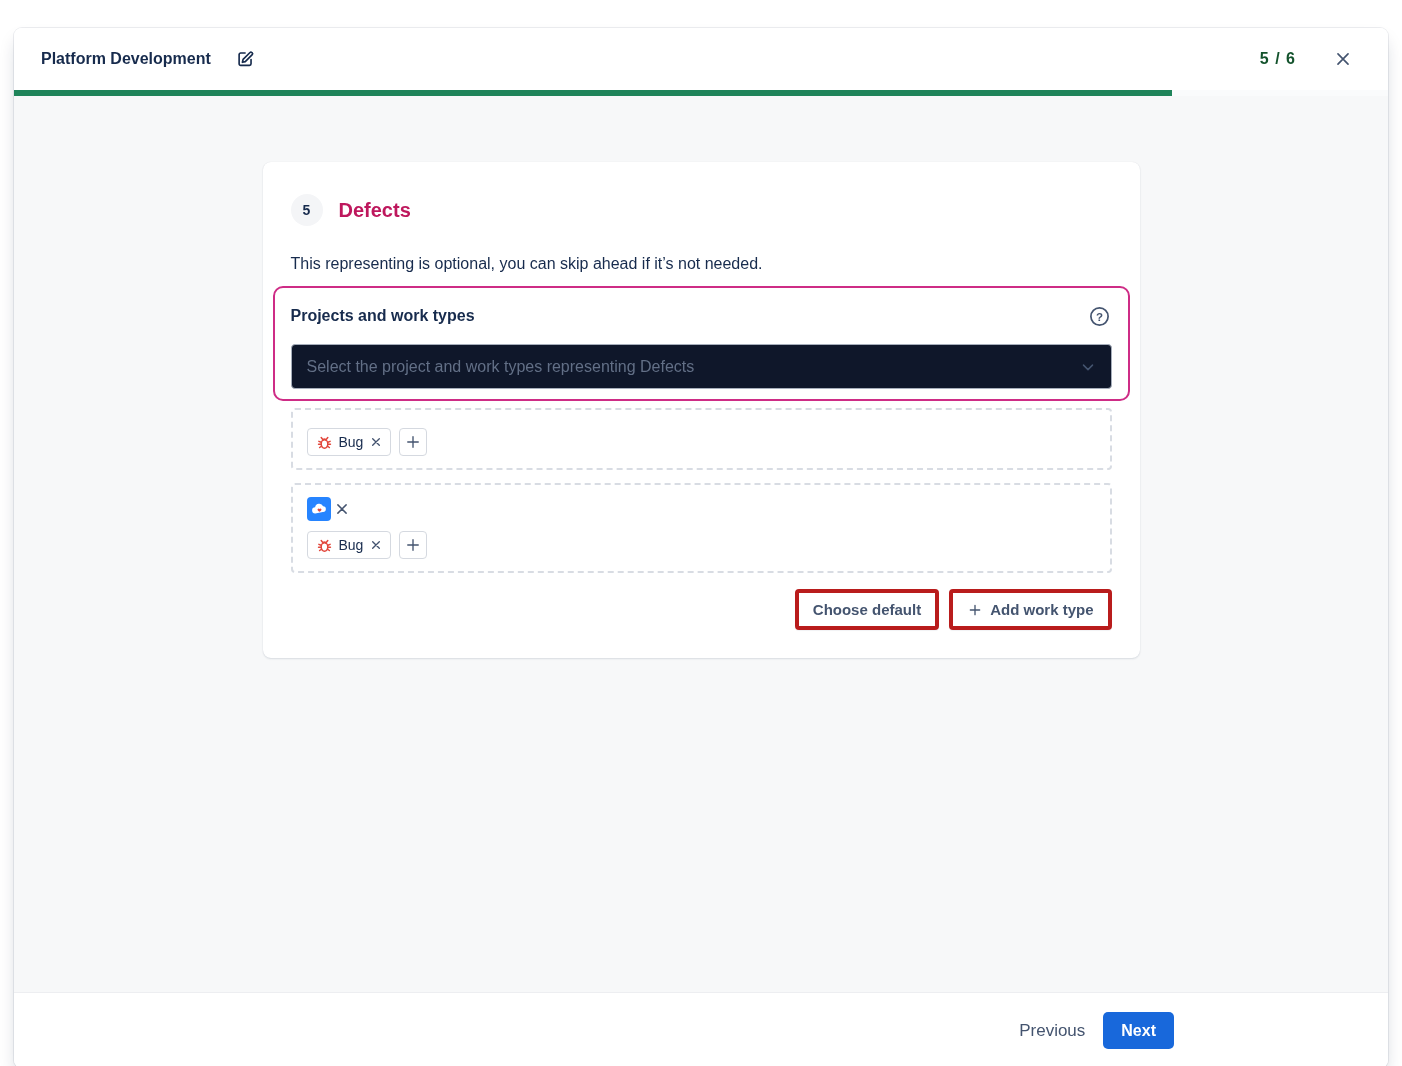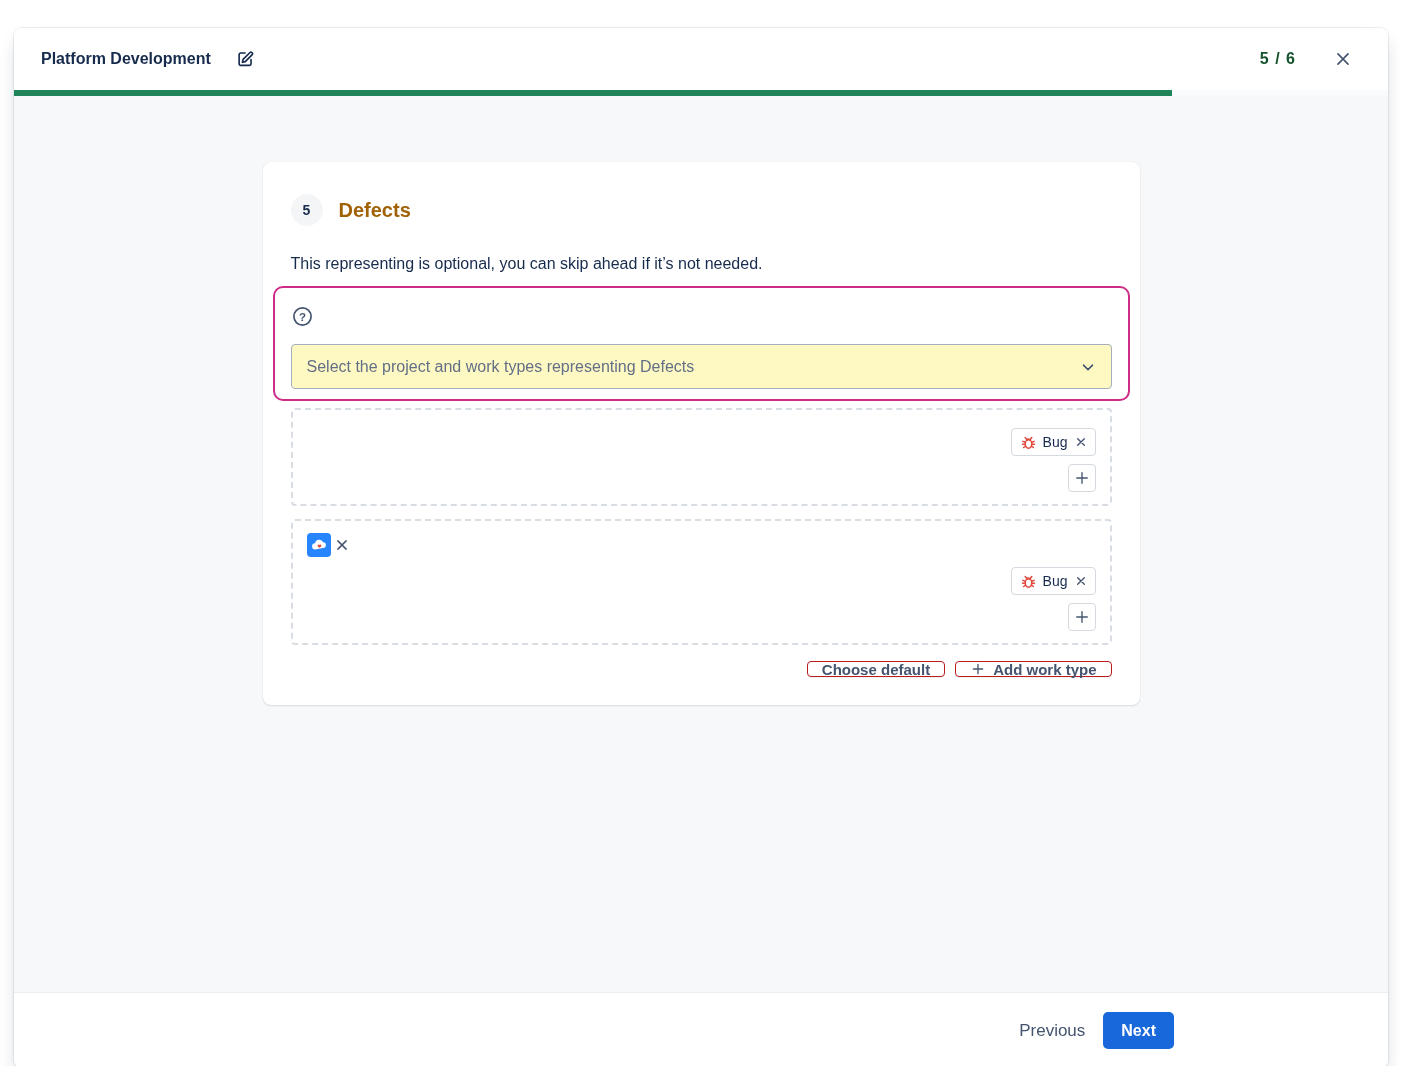--- a/index.html
+++ b/index.html
@@ -57,36 +57,36 @@
     box-shadow: 0 1px 2px rgba(9,30,66,0.12), 0 0 1px rgba(9,30,66,0.10);
     padding: 32px 28px 28px 28px;
   }
   .step-row { display: flex; align-items: center; gap: 16px; }
   .step-badge {
     width: 32px; height: 32px; border-radius: 50%;
     background: #F4F5F7; color: #172B4D;
     font-size: 14px; font-weight: 700;
     display: flex; align-items: center; justify-content: center;
   }
-  .step-title { font-size: 20px; font-weight: 700; color: #a16207; }
+  .step-title { font-size: 20px; font-weight: 700; color: #be185d; }
   .step-desc { margin-top: 28px; font-size: 16px; line-height: 20px; color: #172B4D; }
   
   .highlight-box {
     margin: 12px -18px 0 -18px;
     border: 2px solid #CE2C86;
     border-radius: 10px;
     padding: 16px 16px 10px 16px;
   }
   .field-label-row { display: flex; align-items: center; }
   .field-label { font-size: 16px; font-weight: 700; color: #172B4D; flex: 1; }
   .help-btn { width: 24px; height: 24px; }
   .select-box {
     margin-top: 16px;
     height: 45px;
-    background: #fef9c3;
+    background: #0f172a;
     border: 1px solid #A6AEBB;
     border-radius: 4px;
     display: flex;
     align-items: center;
     padding: 0 14px 0 15px;
     cursor: pointer;
   }
   .select-placeholder { flex: 1; font-size: 16px; color: #626F86; }
   
   .project-row {
@@ -96,21 +96,21 @@
   }
   .project-row.first { margin-top: 7px; }
   .project-row.second { margin-top: 13px; }
   .project-head { display: flex; align-items: center; min-height: 28px; }
   .project-avatar {
     width: 24px; height: 24px; border-radius: 4px;
     display: flex; align-items: center; justify-content: center;
     flex: 0 0 24px;
   }
   .project-name { margin-left: 11px; font-size: 16px; font-weight: 700; color: #172B4D; flex: 1; }
-  .chips-row { margin-top: 8px; display: flex; align-items: flex-end; gap: 8px; flex-direction: column; }
+  .chips-row { margin-top: 8px; display: flex; align-items: flex-start; gap: 8px; }
   .chip {
     height: 28px;
     display: inline-flex; align-items: center; gap: 6px;
     background: #fff;
     border: 1px solid #D5D9E0;
     border-radius: 4px;
     padding: 0 7px 0 8px;
   }
   .chip-label { font-size: 14px; font-weight: 500; color: #172B4D; }
   .chip-remove { padding: 0; }
@@ -118,24 +118,24 @@
     width: 28px; height: 28px;
     background: #fff;
     border: 1px solid #D5D9E0;
     border-radius: 4px;
     display: inline-flex; align-items: center; justify-content: center;
     cursor: pointer;
   }
   
   .card-actions { margin-top: 16px; display: flex; justify-content: flex-end; gap: 10px; }
   .subtle-btn {
-    height: 16px;
+    height: 41px;
     display: inline-flex; align-items: center; gap: 7px;
     background: #fff;
-    border: 1px solid #b91c1c;
+    border: 4px solid #b91c1c;
     border-radius: 4px;
     padding: 0 14px;
     font-family: "Liberation Sans", sans-serif;
     font-size: 15px; font-weight: 700; color: #44546F;
     cursor: pointer;
     box-shadow: 0 1px 1px rgba(9,30,66,0.06);
   }
   
   .modal-footer {
     flex: 0 0 76px;
@@ -198,20 +198,21 @@
 
       <div class="step-row">
         <span class="step-badge">5</span>
         <span class="step-title">Defects</span>
       </div>
 
       <div class="step-desc">This representing is optional, you can skip ahead if it’s not needed.</div>
 
       <div class="highlight-box" style="border-color: rgb(206, 44, 134);">
         <div class="field-label-row">
+          <span class="field-label">Projects and work types</span>
           <button class="icon-btn help-btn">
             <span>
               <svg width="21" height="21" viewBox="0 0 20 20" fill="none">
                 <circle cx="10" cy="10" r="8.2" stroke="#44546F" stroke-width="1.6"></circle>
                 <text x="10" y="14" text-anchor="middle" font-size="11" font-weight="700" fill="#44546F" font-family="Liberation Sans, sans-serif">?</text>
               </svg>
             </span>
           </button>
         </div>
         <div class="select-box">

